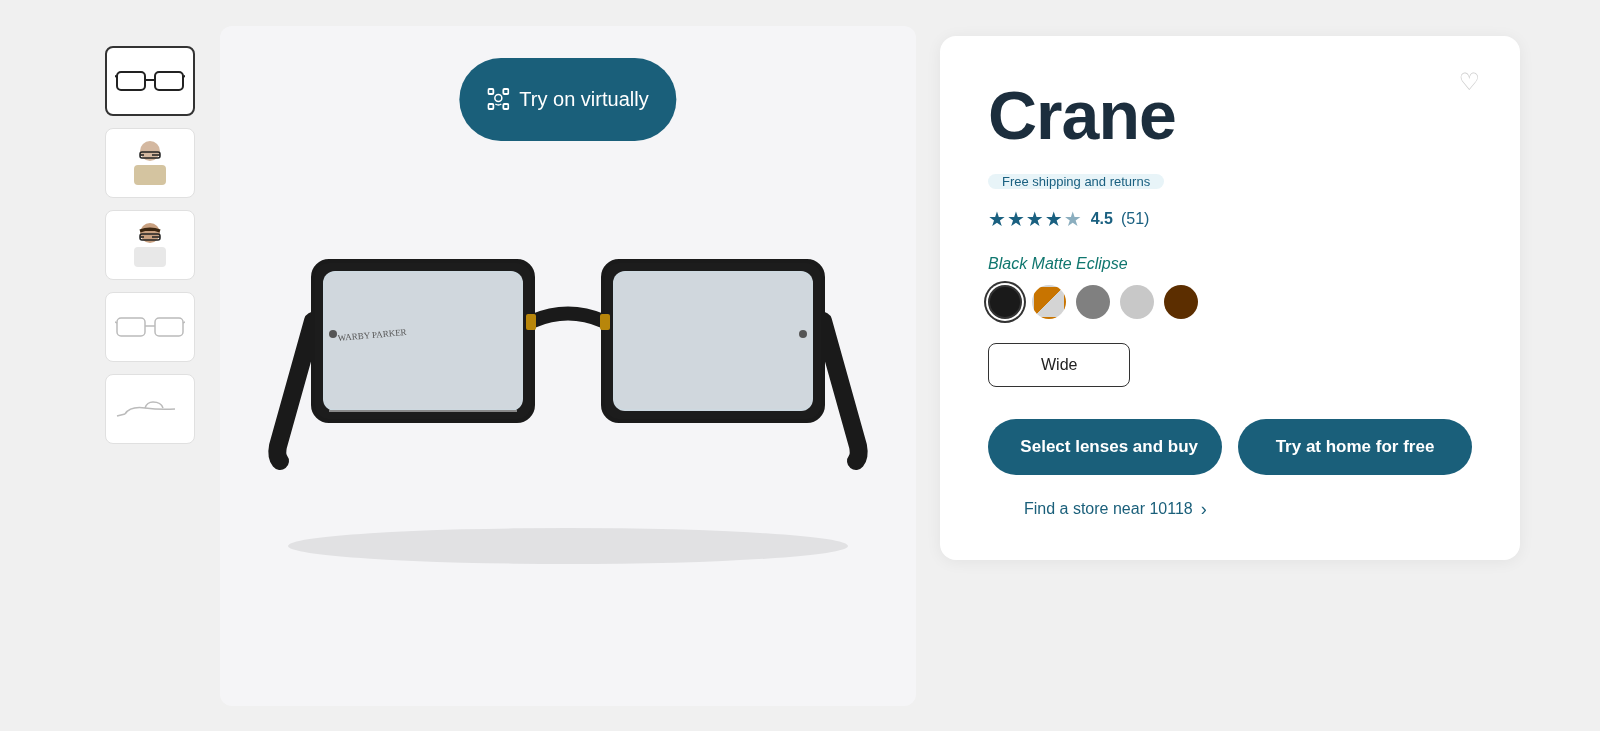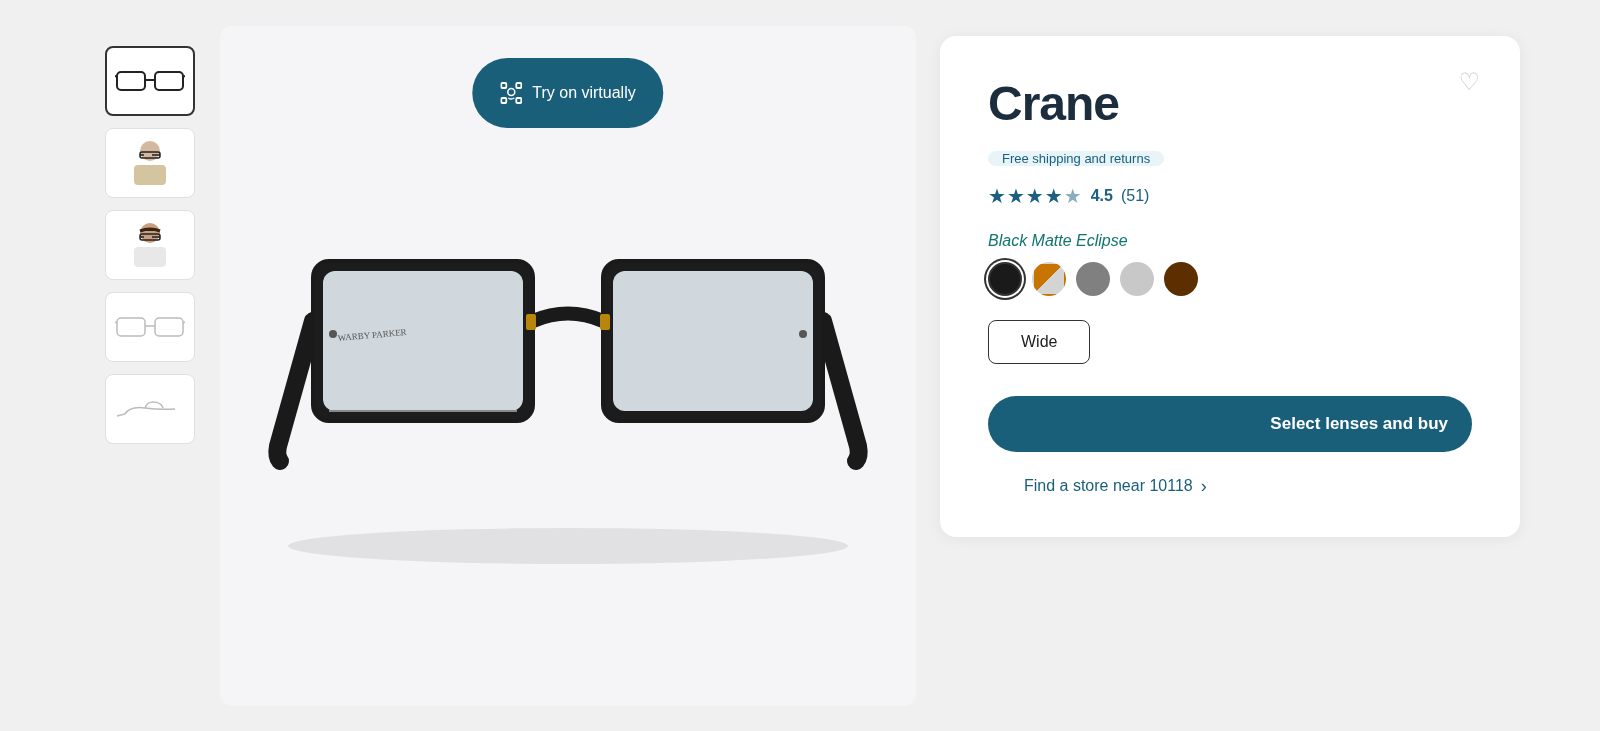--- a/index.html
+++ b/index.html
@@ -56,22 +56,22 @@
     }
     .try-on-btn {
       position: absolute;
       top: 32px;
       left: 50%;
       transform: translateX(-50%);
       background: #1a5f7a;
       color: white;
       border: none;
       border-radius: 50px;
-      padding: 24px 28px;
-      font-size: 16px;
+      padding: 30px 28px;
+      font-size: 20px;
       font-weight: 500;
       cursor: pointer;
       display: flex;
       align-items: center;
       gap: 10px;
       white-space: nowrap;
     }
     .try-on-btn .icon-face {
       width: 22px;
       height: 22px;
@@ -99,21 +99,21 @@
       position: absolute;
       top: 32px;
       right: 40px;
       background: none;
       border: none;
       cursor: pointer;
       color: #ccc;
       font-size: 24px;
     }
     .product-name {
-      font-size: 48px;
+      font-size: 68px;
       font-weight: 700;
       color: #1c2e3d;
       margin-bottom: 20px;
       letter-spacing: -1px;
     }
     .badges {
       display: flex;
       gap: 10px;
       margin-bottom: 18px;
       flex-wrap: wrap;
@@ -186,21 +186,21 @@
       border: 2px solid #333;
       box-shadow: 0 0 0 2px #fff, 0 0 0 4px #333;
     }
     .size-section {
       margin-bottom: 32px;
     }
     .size-btn {
       border: 1.5px solid #333;
       background: #fff;
       border-radius: 8px;
-      padding: 12px 32px;
+      padding: 12px 52px;
       font-size: 16px;
       font-weight: 500;
       cursor: pointer;
       color: #222;
     }
     .action-buttons {
       display: flex;
       gap: 16px;
       margin-bottom: 24px;
     }
@@ -376,20 +376,21 @@
         <div class="swatch" style="background: #5c2e00;"></div>
       </div>
     </div>
 
     <div class="size-section">
       <button class="size-btn">Wide</button>
     </div>
 
     <div class="action-buttons">
       <button class="btn-primary">Select lenses and buy</button>
+      <button class="btn-secondary">Try at home for free</button>
     </div>
 
     <a class="find-store-link">
       <span>Find a store near 10118</span>
       <span style="font-size:18px; margin-left:4px;">›</span>
     </a>
 
   </div>
 
 </div>

